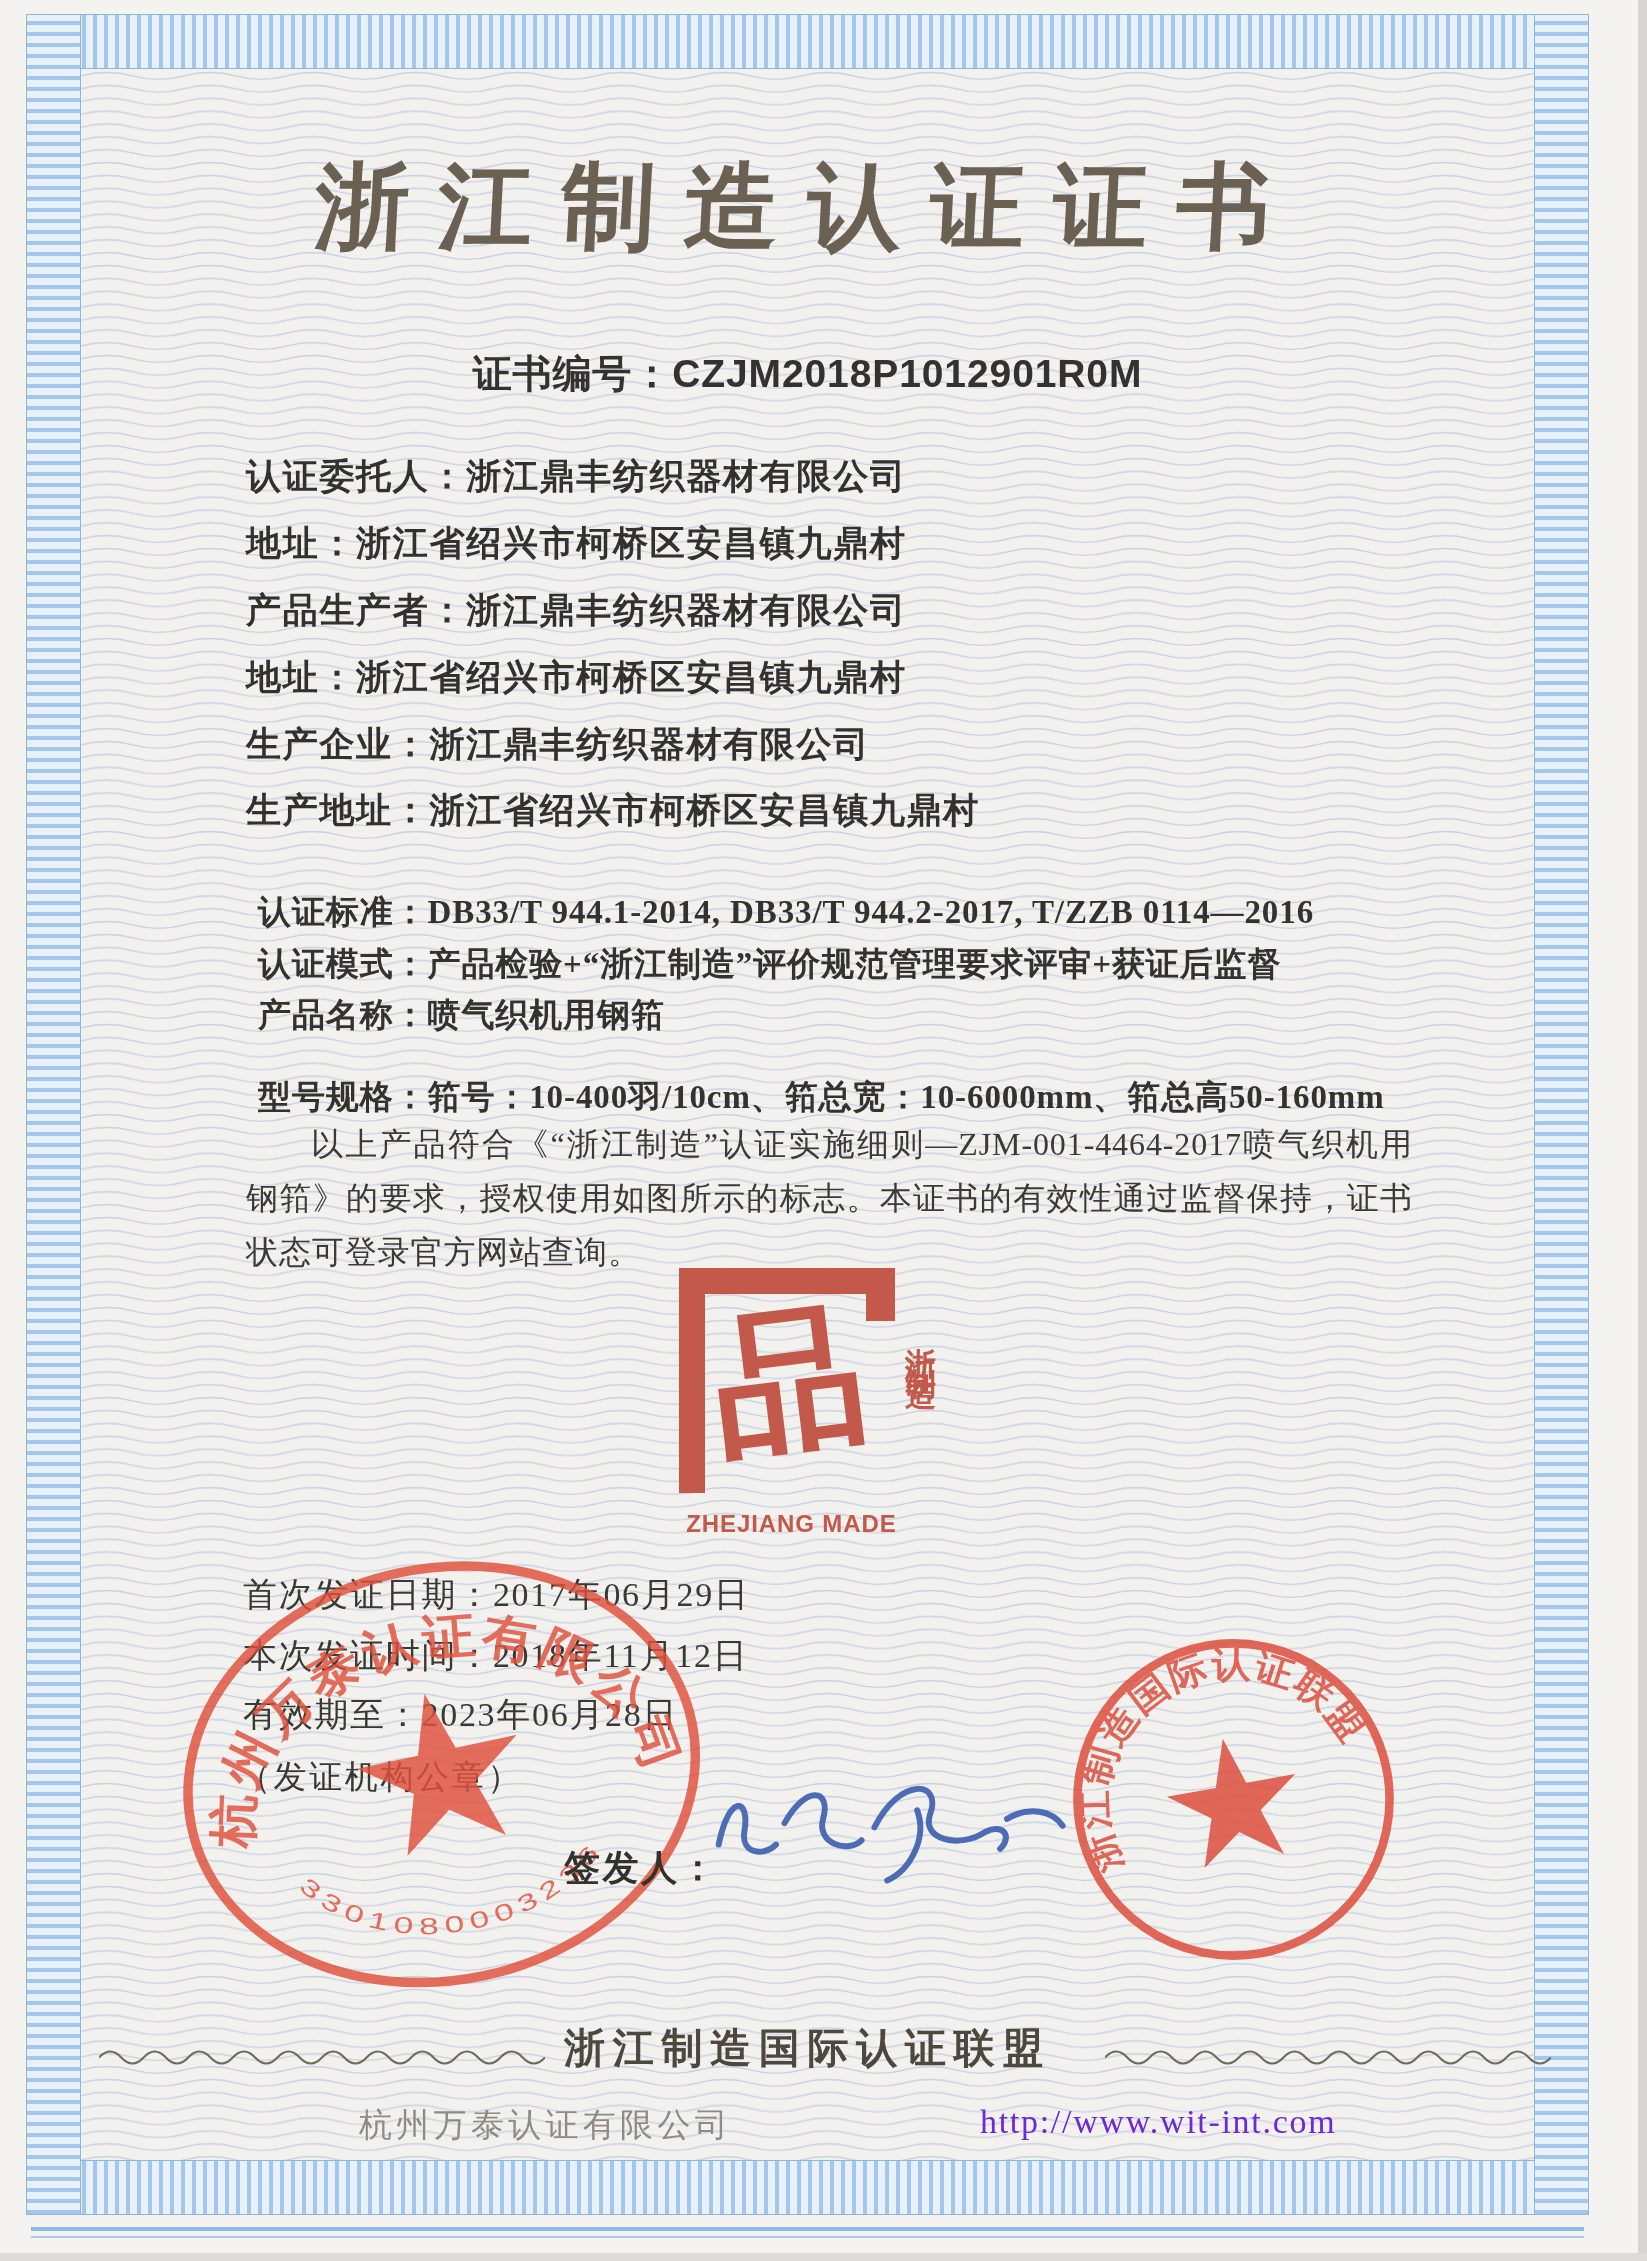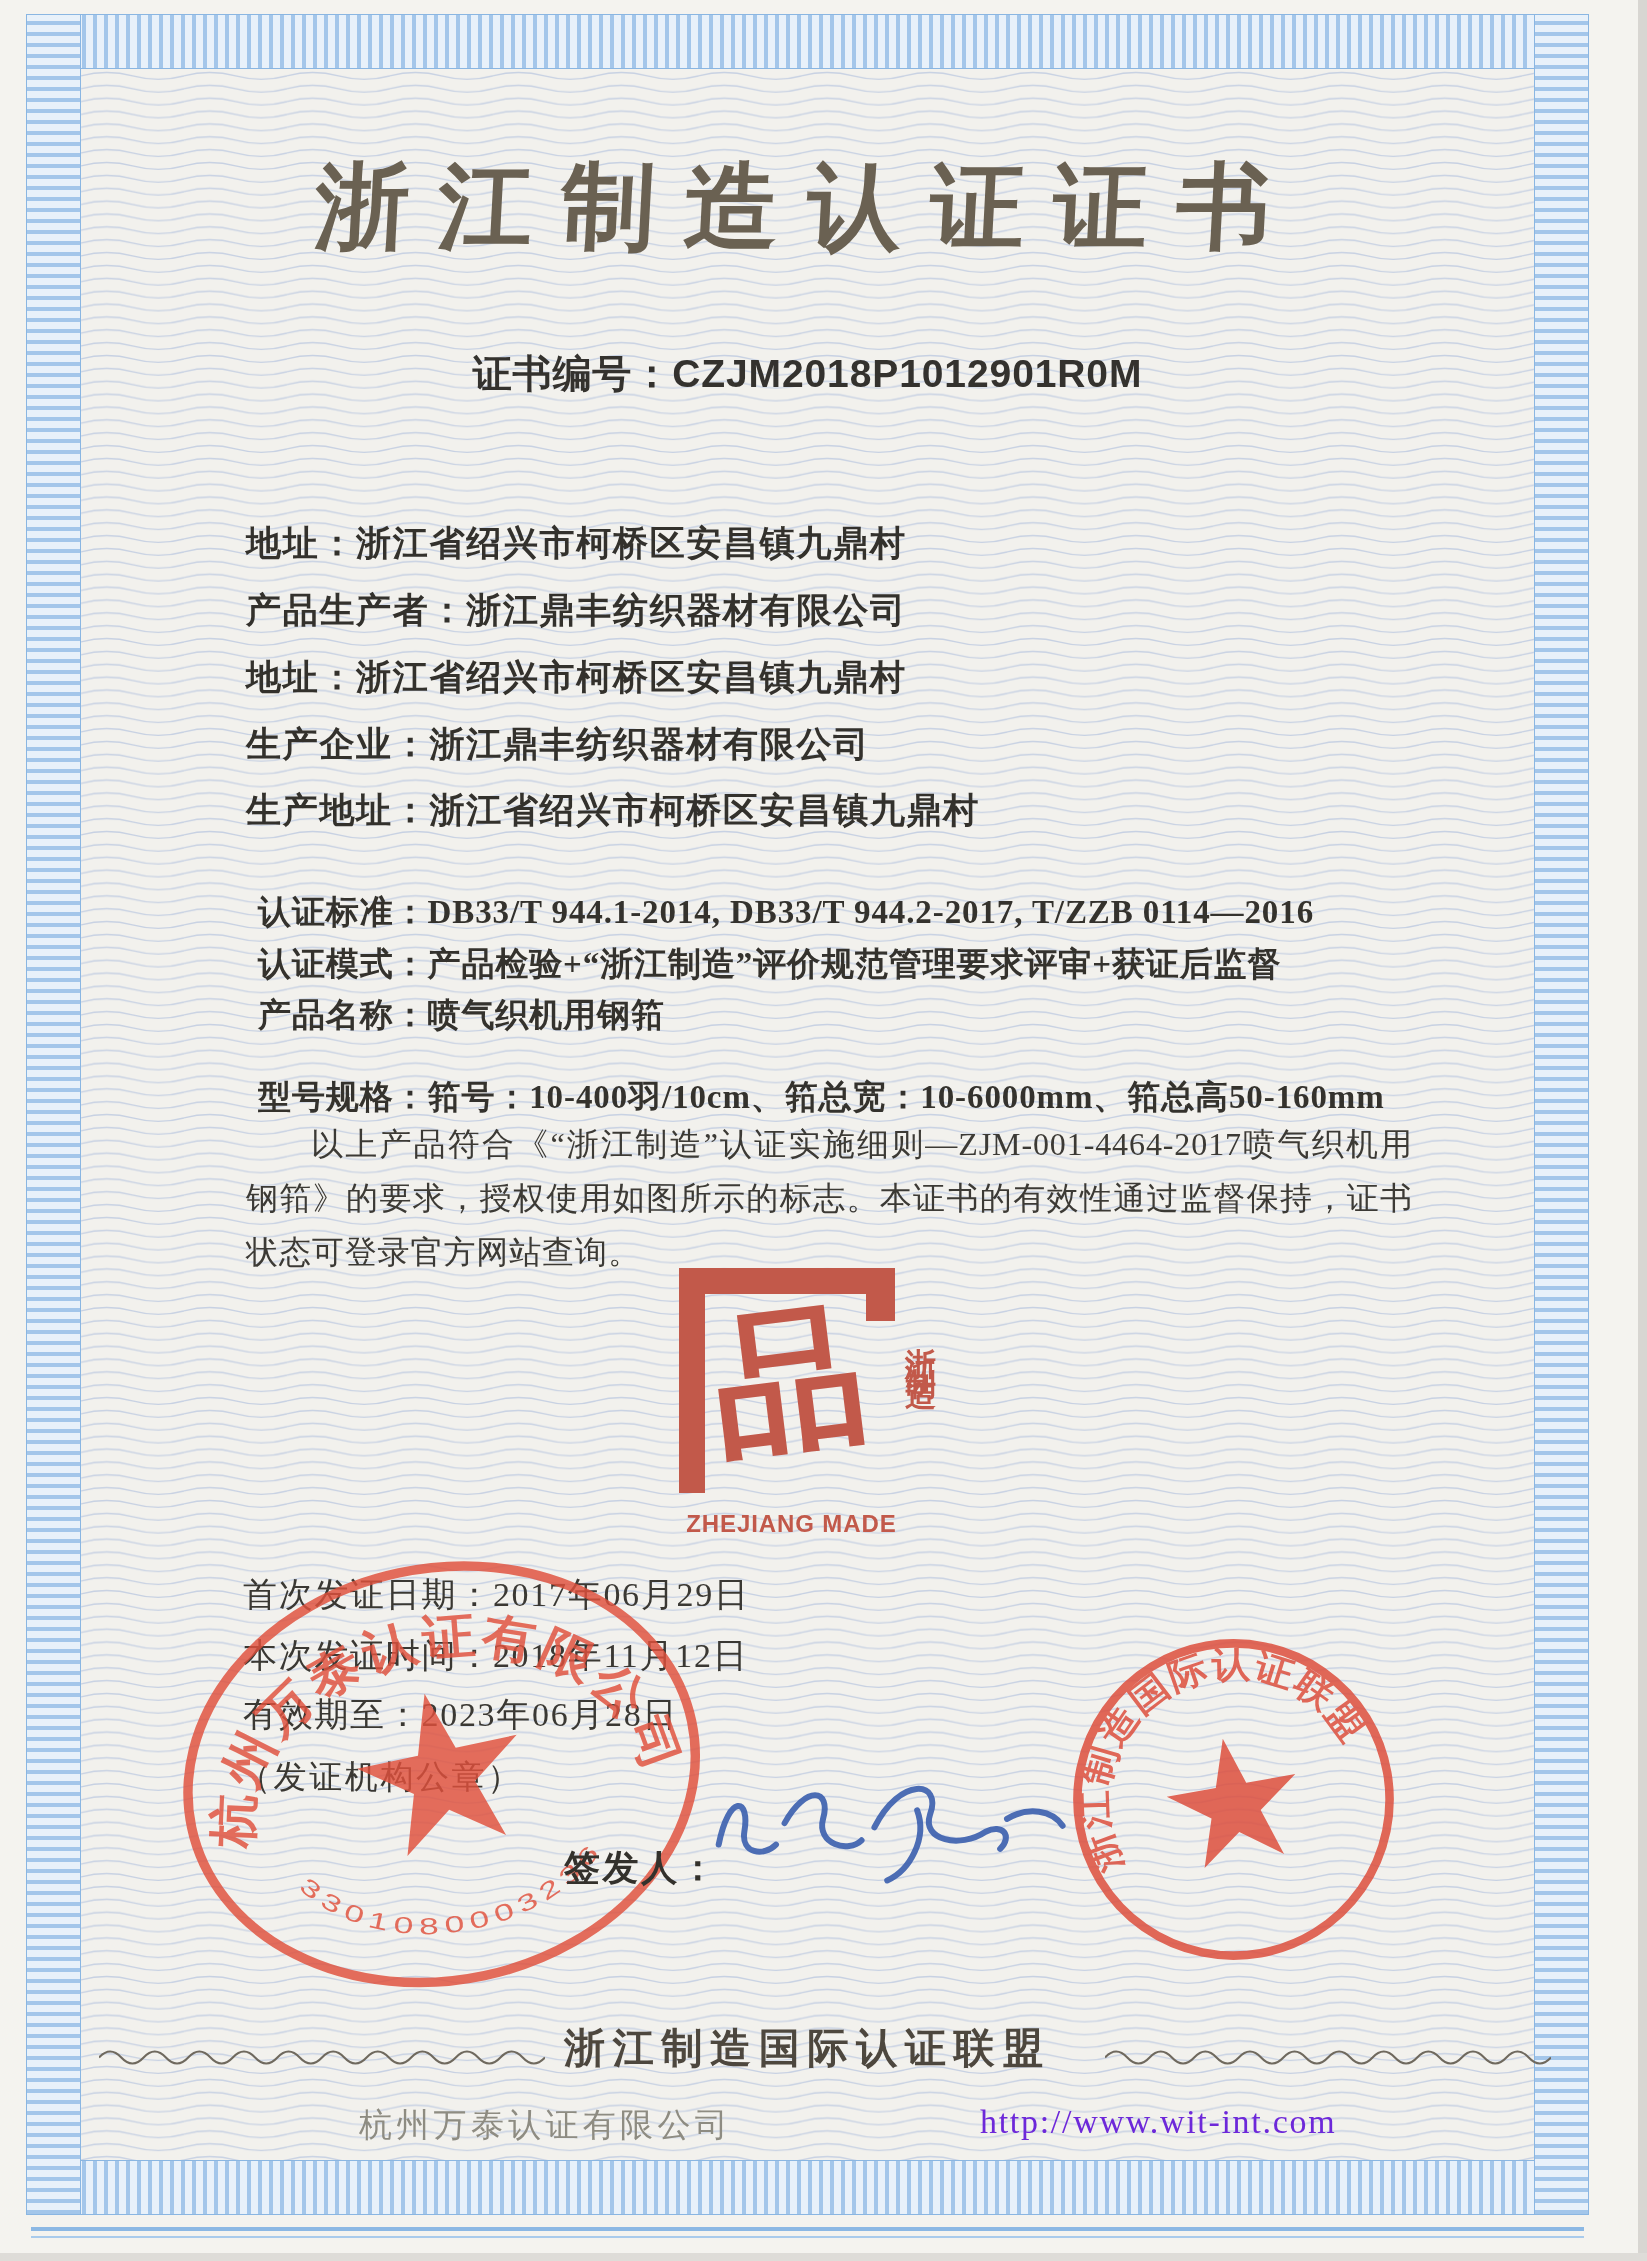--- a/index.html
+++ b/index.html
@@ -85,20 +85,23 @@
   <div class="rule1"></div>
   <div class="rule2"></div>
   <div class="scan-edge-right"></div>
   <div class="scan-edge-bottom"></div>
 
   <div class="abs title">浙江制造认证证书</div>
   <div class="abs certno">
     <span>证书编号：</span><span>CZJM2018P1012901R0M</span>
   </div>
 
+  <div class="abs fieldline" style="top:453px">
+    <span>认证委托人：</span><span>浙江鼎丰纺织器材有限公司</span>
+  </div>
   <div class="abs fieldline" style="top:520px">
     <span>地址：</span><span>浙江省绍兴市柯桥区安昌镇九鼎村</span>
   </div>
   <div class="abs fieldline" style="top:587px">
     <span>产品生产者：</span><span>浙江鼎丰纺织器材有限公司</span>
   </div>
   <div class="abs fieldline" style="top:654px">
     <span>地址：</span><span>浙江省绍兴市柯桥区安昌镇九鼎村</span>
   </div>
   <div class="abs fieldline" style="top:721px">

